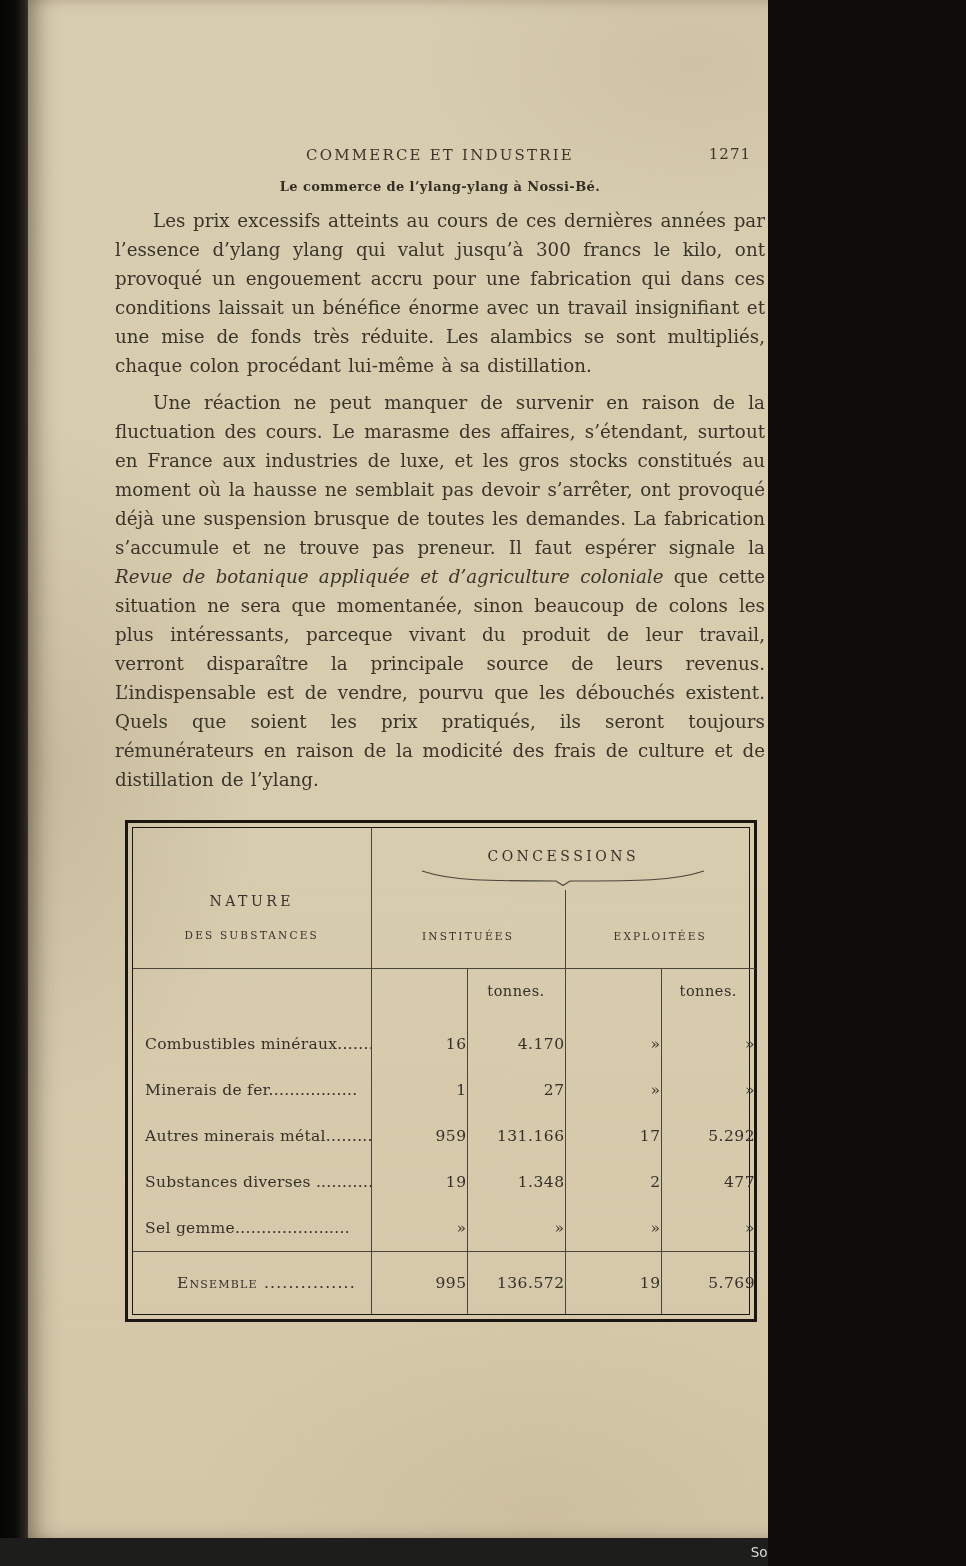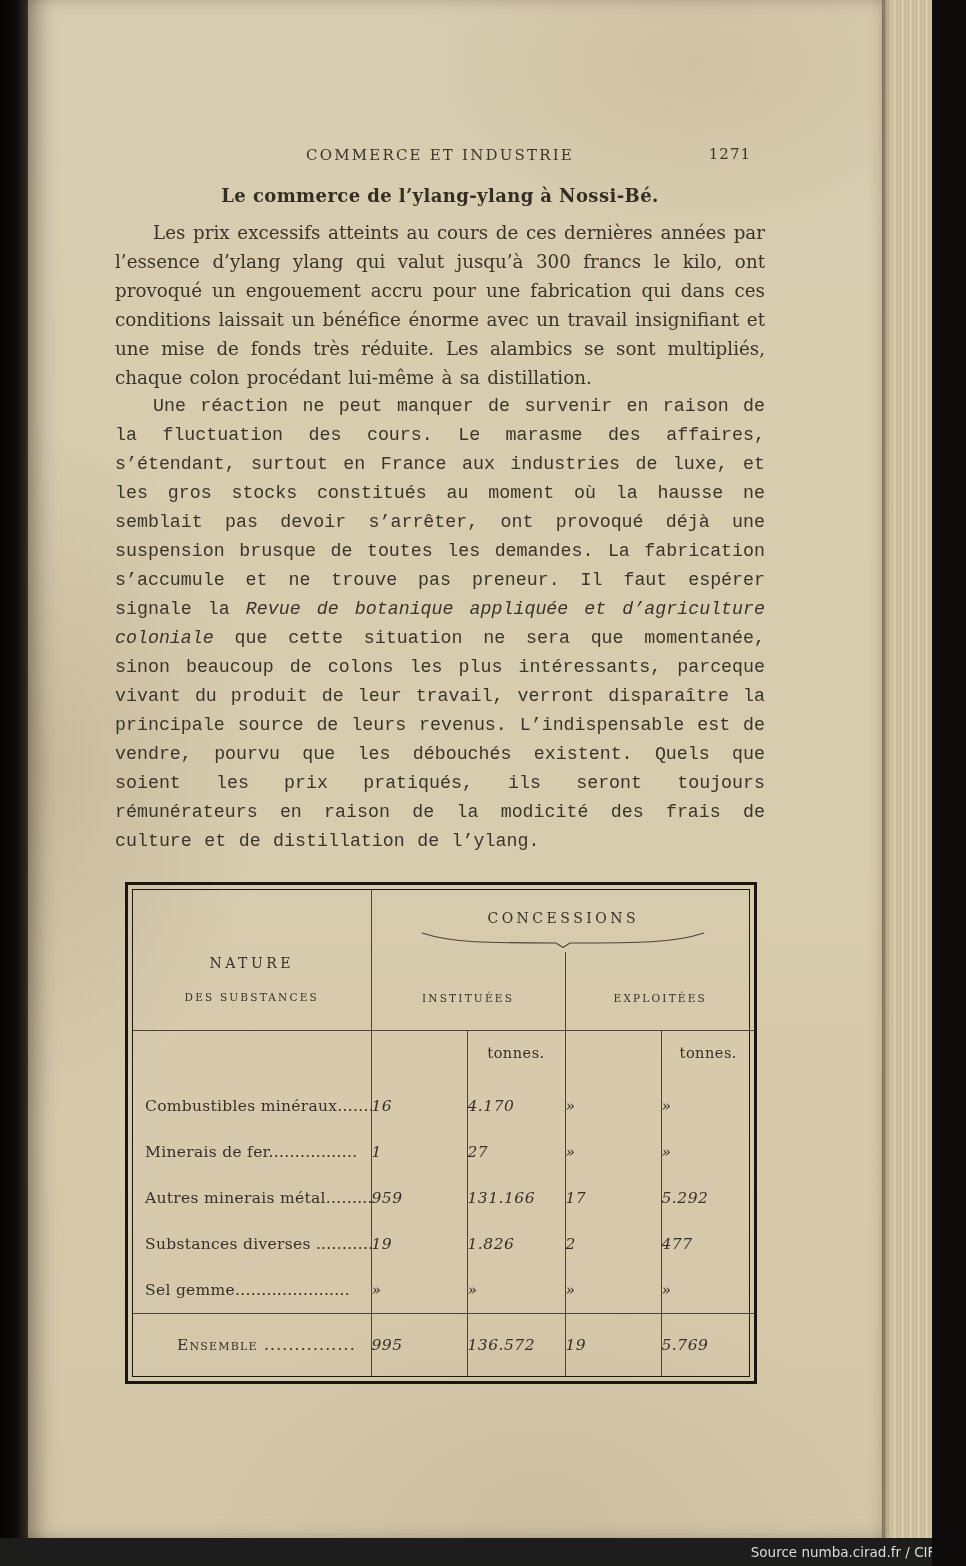--- a/index.html
+++ b/index.html
@@ -1,17 +1,17 @@
 <!DOCTYPE html>
 <html><head>
 <meta charset="utf-8">
 <style>
   html,body { margin:0; padding:0; background:#0d0c0a; }
   .screenshot {
-    position:relative; width:932px; height:1566px; overflow:hidden;
+    position:relative; width:768px; height:1566px; overflow:hidden;
     background:#15130f;
     font-family:"DejaVu Serif","Liberation Serif",serif;
   }
 
   
   .binding {
     position:absolute; left:0; top:0; width:28px; height:1566px;
     background:linear-gradient(90deg,#040404 0,#0c0b09 55%,#27231c 88%,#3a342a 100%);
   }
 
@@ -52,29 +52,29 @@
 
   .content { position:absolute; left:87px; top:0; width:650px; }
 
   .running-head {
     position:relative; margin-top:146px; text-align:center;
     font-size:15px; letter-spacing:2.2px; color:#3b362b;
   }
   .folio { position:absolute; right:14px; top:-1px; letter-spacing:1px; font-size:15px;margin-left:15px; }
 
   .article-title {
-    margin:21px 0 0 0; text-align:center;
-    font-size:18px; font-weight:bold; letter-spacing:0.4px; color:#332e23;
+    margin:15px 0 0 0; text-align:center;
+    font-size:13px; font-weight:bold; letter-spacing:0.4px; color:#332e23;
   }
 
   .para {
     margin:12px 0 0 0; text-align:justify; text-indent:38px;
     font-size:18.3px; line-height:29px; word-spacing:1.5px; color:#3a352a;
   }
-  .para + .para { margin-top:0;font-family:Liberation Mono, monospace; }
+  .para + .para { margin-top:8px; }
   .serif-italic { font-style:italic; }
 
   .section-title {
     margin:28px 0 0 0; text-align:center;
     font-size:19px; font-weight:bold; letter-spacing:0.5px; color:#332e23;
   }
 
   
   .table-frame {
     margin:26px 0 0 10px; width:632px; box-sizing:border-box;
@@ -101,21 +101,21 @@
 
   .tonnes-row td { height:44px; }
   .t-nature { border-right:1.2px solid #4a443a; }
   .t-label { text-align:center; font-size:14.5px; letter-spacing:0.5px; vertical-align:bottom; padding-bottom:8px !important; }
 
   .data-row td { height:46px; font-size:15.5px; }
   .label-cell {
     border-right:1.2px solid #4a443a; padding-left:12px !important;
     letter-spacing:0.3px; white-space:nowrap; overflow:hidden;
   }
-  .num { text-align:left; letter-spacing:0.5px;font-style:italic; }
+  .num { text-align:right; letter-spacing:0.5px; }
 
   .total-row td { height:62px; border-top:1.2px solid #4a443a; font-size:15.5px; }
   .total-label {
     border-right:1.2px solid #4a443a; padding-left:44px !important;
     font-variant:small-caps; letter-spacing:1.2px; white-space:nowrap; overflow:hidden;
   }
 </style>
 </head>
 <body>
 
@@ -190,21 +190,21 @@
               <tr class="data-row">
                 <td class="label-cell">Autres minerais métal...........</td>
                 <td class="num">959</td>
                 <td class="num v-left">131.166</td>
                 <td class="num v-left">17</td>
                 <td class="num v-left">5.292</td>
               </tr>
               <tr class="data-row">
                 <td class="label-cell">Substances diverses ............</td>
                 <td class="num">19</td>
-                <td class="num v-left">1.826</td>
+                <td class="num v-left">1.348</td>
                 <td class="num v-left">2</td>
                 <td class="num v-left">477</td>
               </tr>
               <tr class="data-row">
                 <td class="label-cell">Sel gemme......................</td>
                 <td class="num">»</td>
                 <td class="num v-left">»</td>
                 <td class="num v-left">»</td>
                 <td class="num v-left">»</td>
               </tr>

